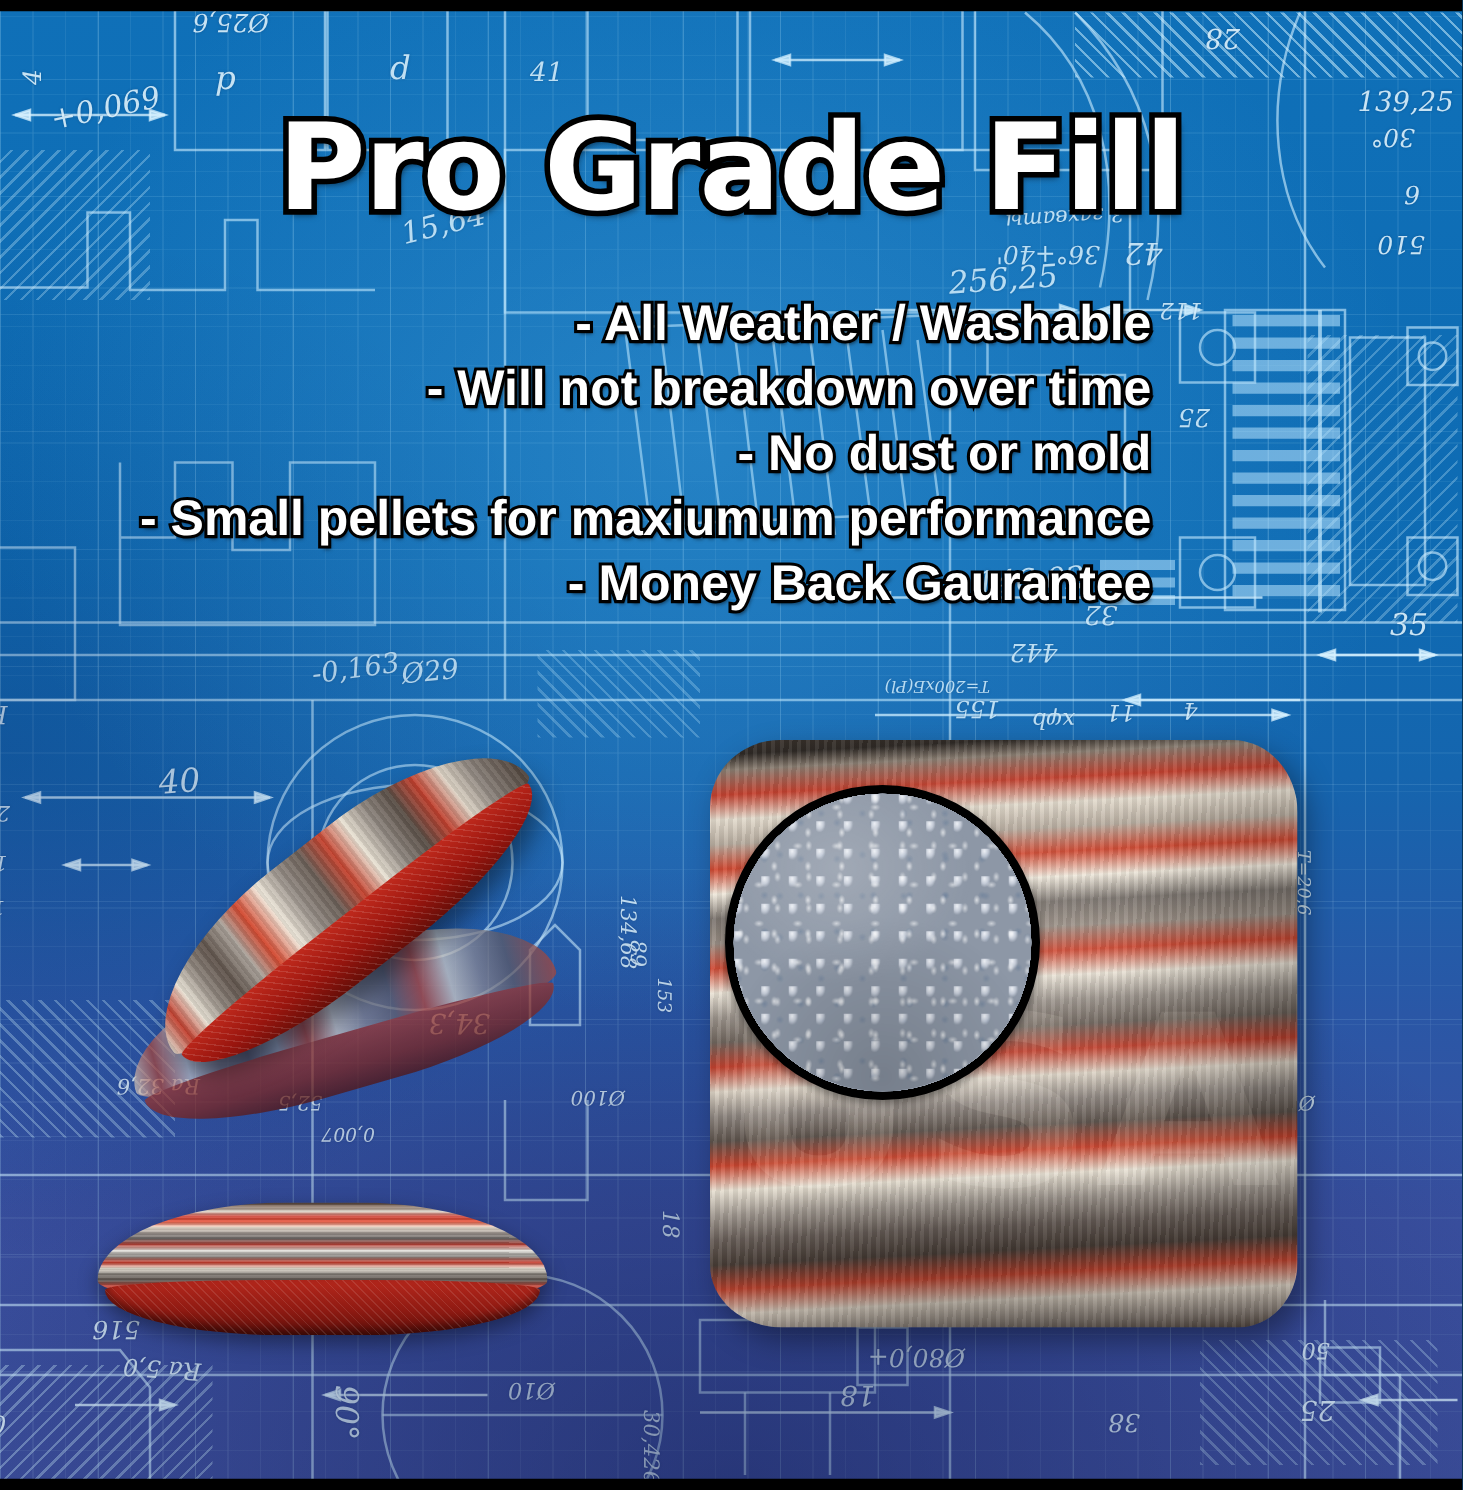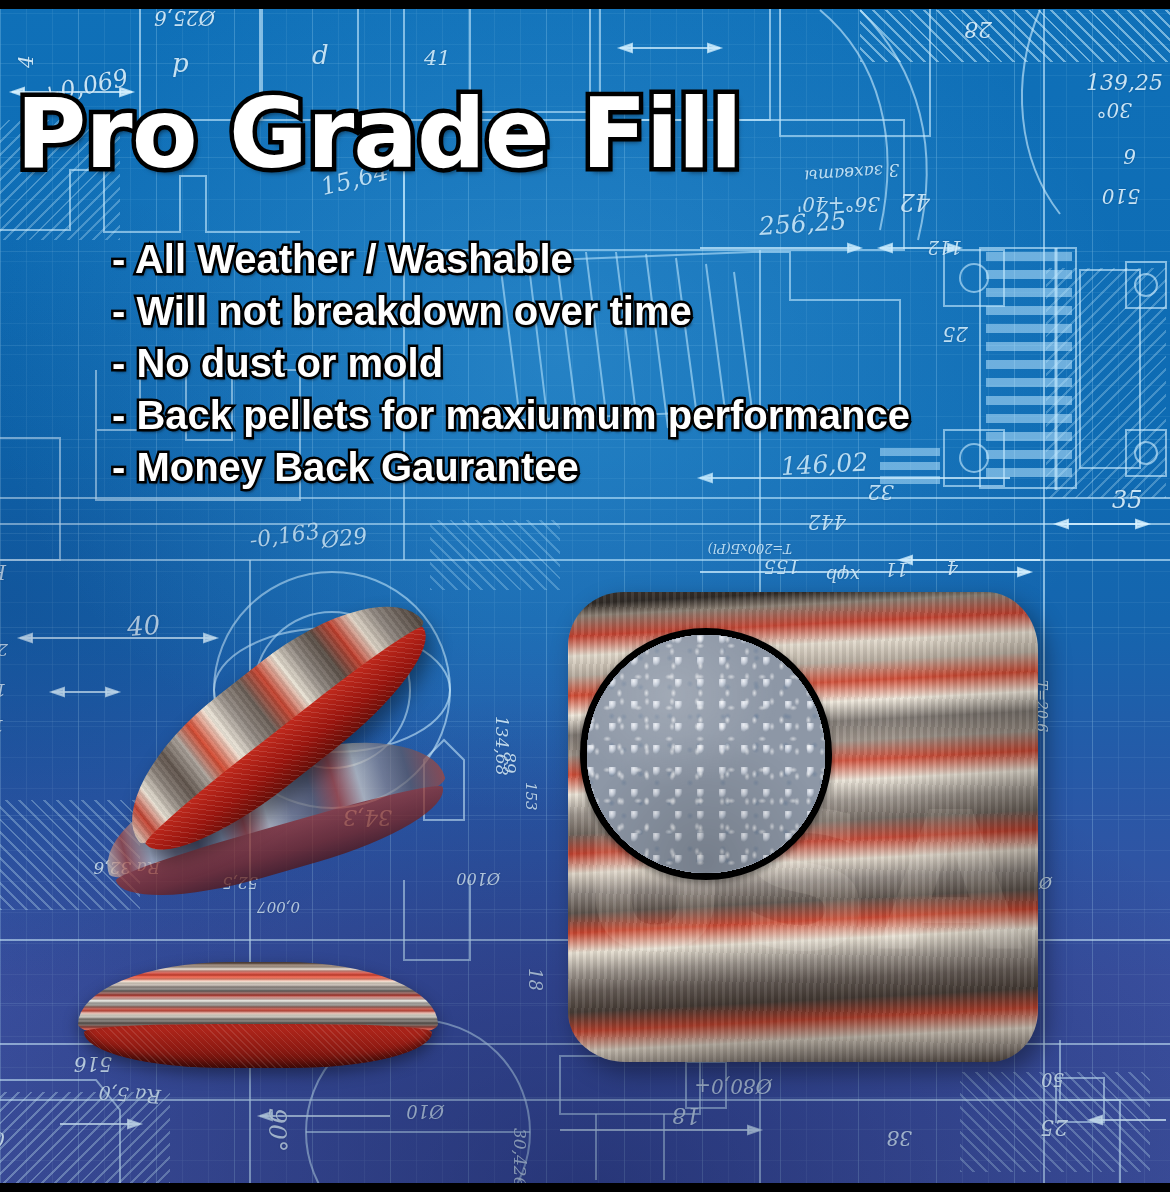--- a/index.html
+++ b/index.html
@@ -72,22 +72,22 @@
     color:rgba(226,246,255,.88);
     font-family:"DejaVu Serif",serif;
     font-style:italic;
     white-space:nowrap;
     text-shadow:0 0 2px rgba(0,40,90,.35);
     pointer-events:none;
   }
 
   
   #headline{
-    position:absolute;left:16px;right:0;top:86px;
-    text-align:left;
+    position:absolute;left:0;right:0;top:86px;
+    text-align:center;
     z-index:30;
   }
   #headline .t{
     display:inline-block;
     font-family:"DejaVu Sans",sans-serif;
     font-weight:700;
     font-size:96px;
     line-height:1;
     letter-spacing:-1px;
     color:#ffffff;
@@ -106,20 +106,21 @@
     list-style:none;
     font-family:"Liberation Sans",sans-serif;
     font-weight:700;
     font-size:40px;
     line-height:52px;
     color:#ffffff;
     -webkit-text-stroke:5px #000;
     paint-order:stroke fill;
     text-shadow:2px 3px 3px rgba(0,0,0,.5);
     white-space:nowrap;
+    text-align:right;
   }
   #bullets ul{margin:0;padding:0;}
 
   
   .bag{position:absolute;}
 
   
   .fabric{
     width:100%;height:100%;
     background:
@@ -591,21 +592,21 @@
 
   <div id="headline">
     <span class="t">Pro Grade Fill</span>
   </div>
 
   <div id="bullets">
     <ul>
         <li>- All Weather / Washable</li>
         <li>- Will not breakdown over time</li>
         <li>- No dust or mold</li>
-        <li>- Back pellets for maxiumum performance</li>
+        <li>- Small pellets for maxiumum performance</li>
         <li>- Money Back Gaurantee</li>
       </ul>
   </div>
 
   <div class="bag" id="bag-top">
     <div class="rot">
       <div class="top">
           <div class="fabric"></div>
         </div>
       <div class="bottom"></div>

